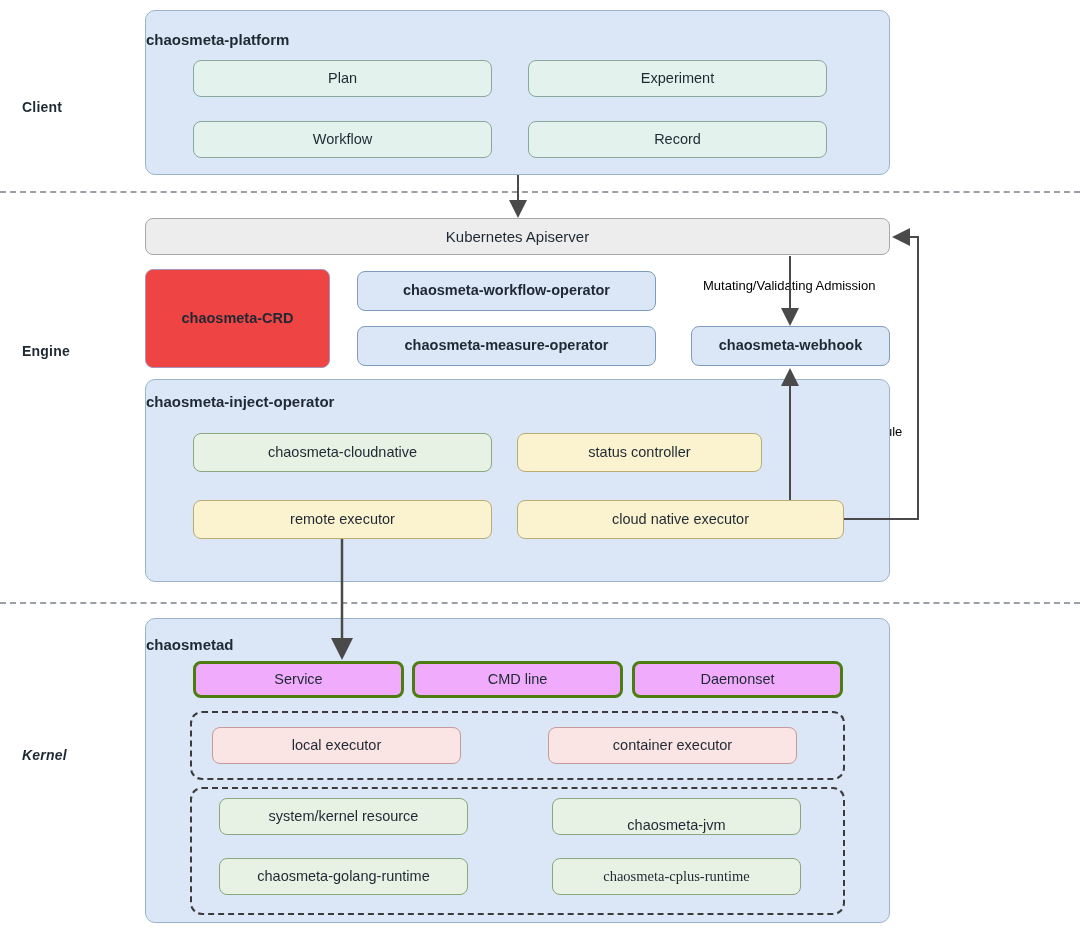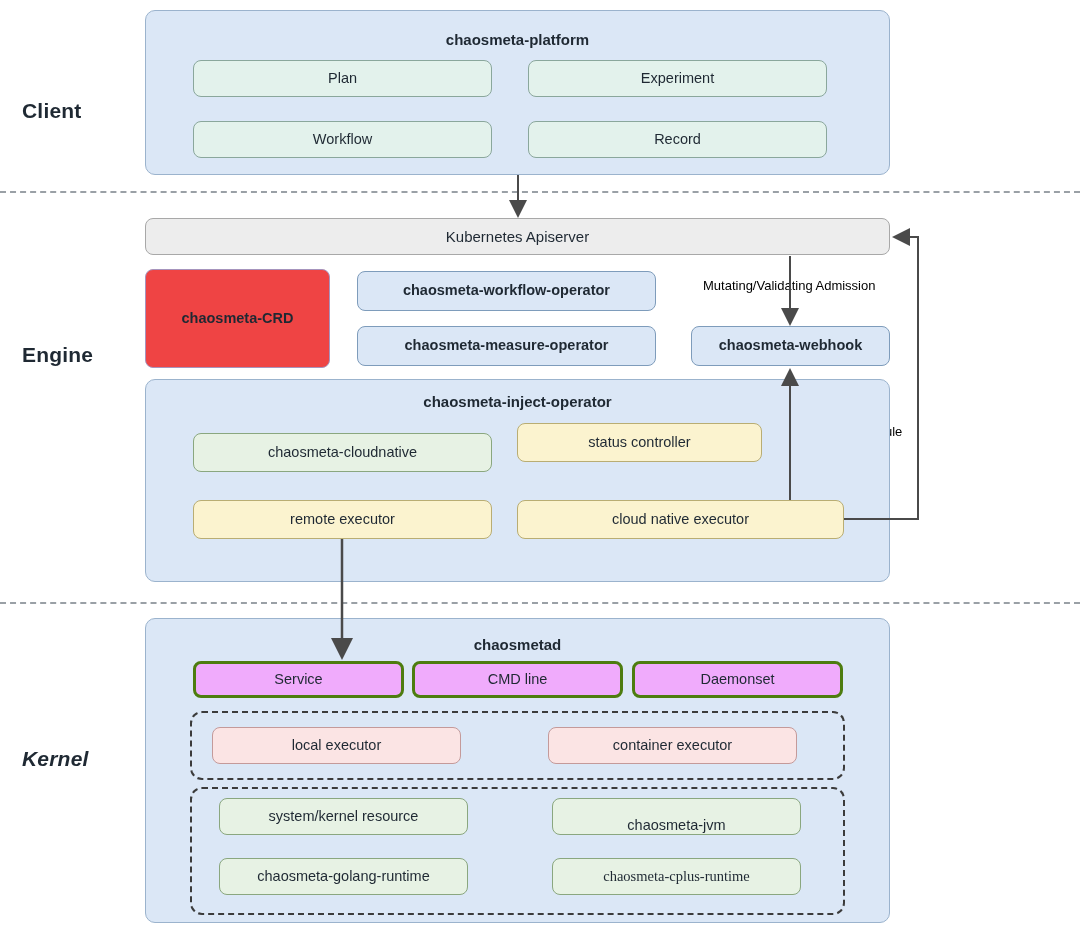--- a/index.html
+++ b/index.html
@@ -13,21 +13,21 @@
   }
   #canvas {
     position: relative;
     width: 1080px;
     height: 933px;
     overflow: hidden;
     background: #ffffff;
   }
   .layer-label {
     position: absolute;
-    font-size: 21px;
+    font-size: 14px;
     font-weight: bold;
     color: #1f2933;
     letter-spacing: 0.2px;
   }
   .divider {
     position: absolute;
     left: 0;
     width: 1080px;
     height: 0;
     border-top: 2px dashed #9aa0a6;
@@ -35,21 +35,21 @@
   .panel {
     position: absolute;
     background: #dbe7f6;
     border: 1px solid #9bb3cd;
     border-radius: 10px;
     box-sizing: border-box;
   }
   .panel-title {
     position: absolute;
     width: 100%;
-    text-align: center;
+    text-align: left;
     font-size: 15px;
     font-weight: bold;
     color: #1f2933;
   }
   .box {
     position: absolute;
     box-sizing: border-box;
     display: flex;
     align-items: center;
     justify-content: center;
@@ -164,21 +164,21 @@
 
   <div class="edge-label" style="left:673px; top:278px;">Mutating/Validating Admission</div>
   <div class="edge-label" style="left:800px; top:424px;">Update Rule</div>
 
   <div class="panel" style="left:145px; top:379px; width:745px; height:203px;">
     <div class="panel-title" style="top:13px;">chaosmeta-inject-operator</div>
   </div>
   <div class="box green" style="left:193px; top:433px; width:299px; height:39px;">
     <span>chaosmeta-cloudnative</span>
   </div>
-  <div class="box yellow" style="left:517px; top:423px; width:245px; height:39px;">
+  <div class="box yellow" style="left:517px; top:433px; width:245px; height:39px;">
     <span>status controller</span>
   </div>
   <div class="box yellow" style="left:193px; top:500px; width:299px; height:39px;">
     <span>remote executor</span>
   </div>
   <div class="box yellow" style="left:517px; top:500px; width:327px; height:39px;">
     <span>cloud native executor</span>
   </div>
 
   <div class="panel" style="left:145px; top:618px; width:745px; height:305px;">

